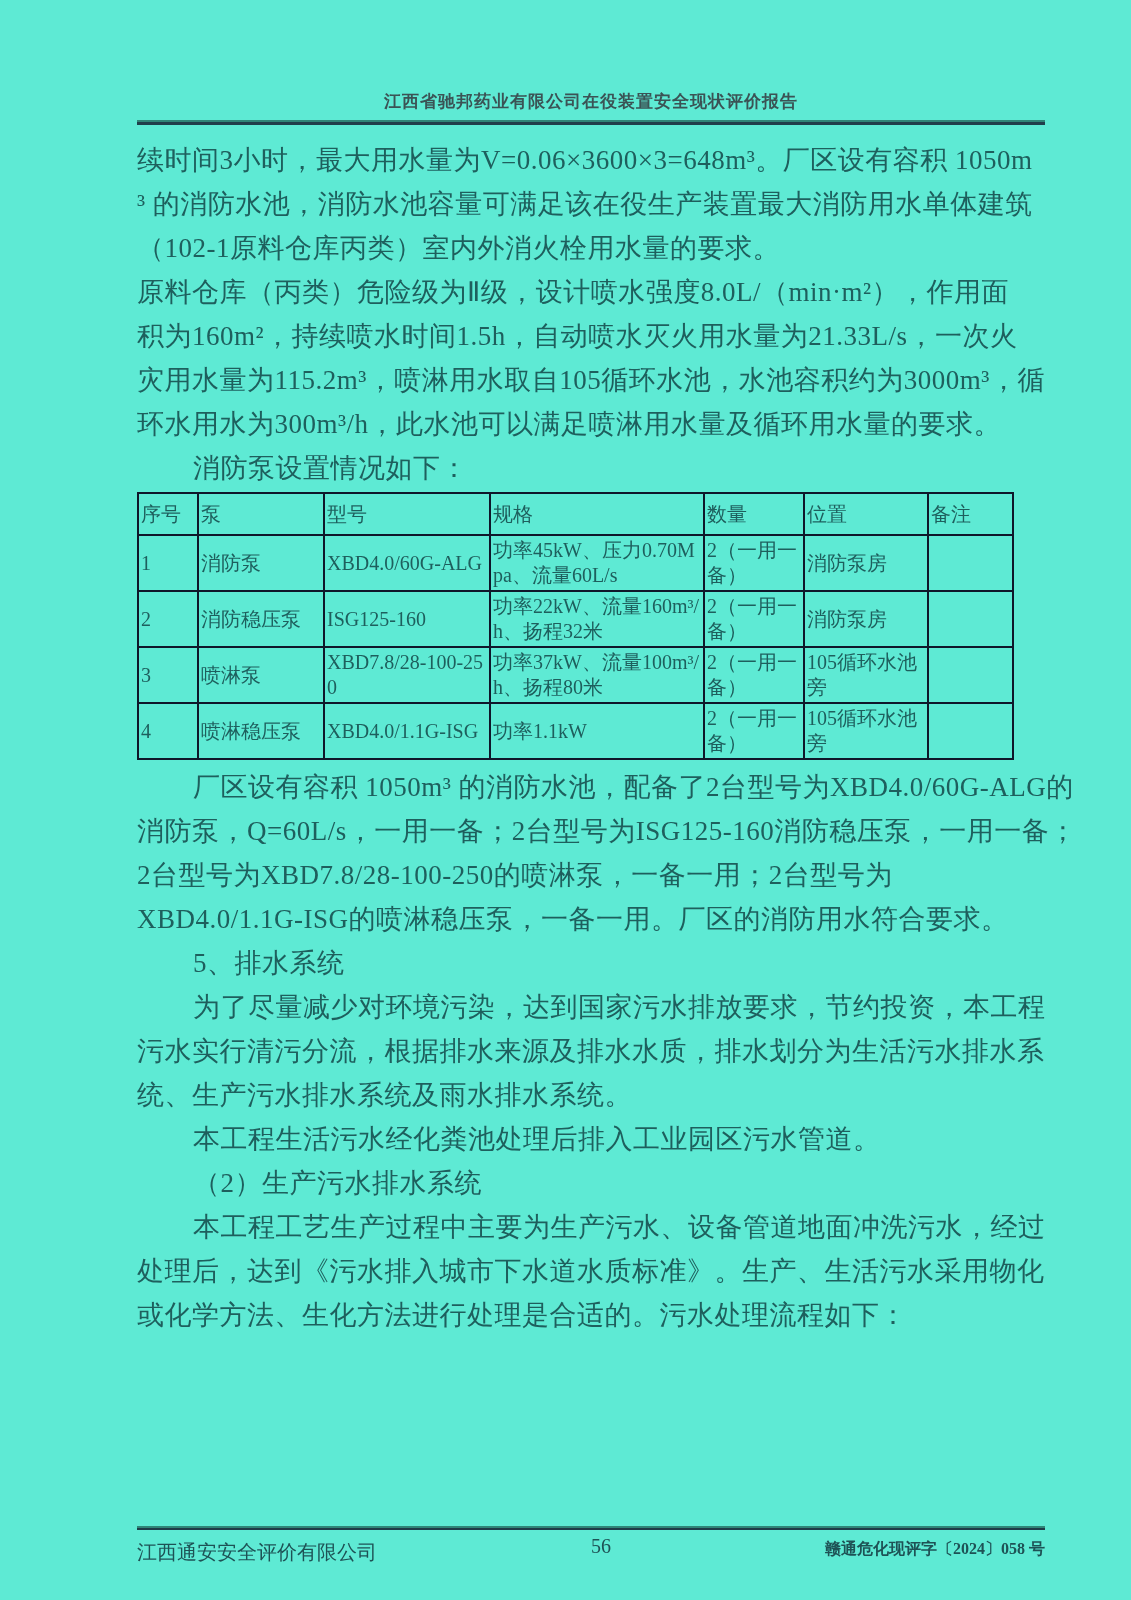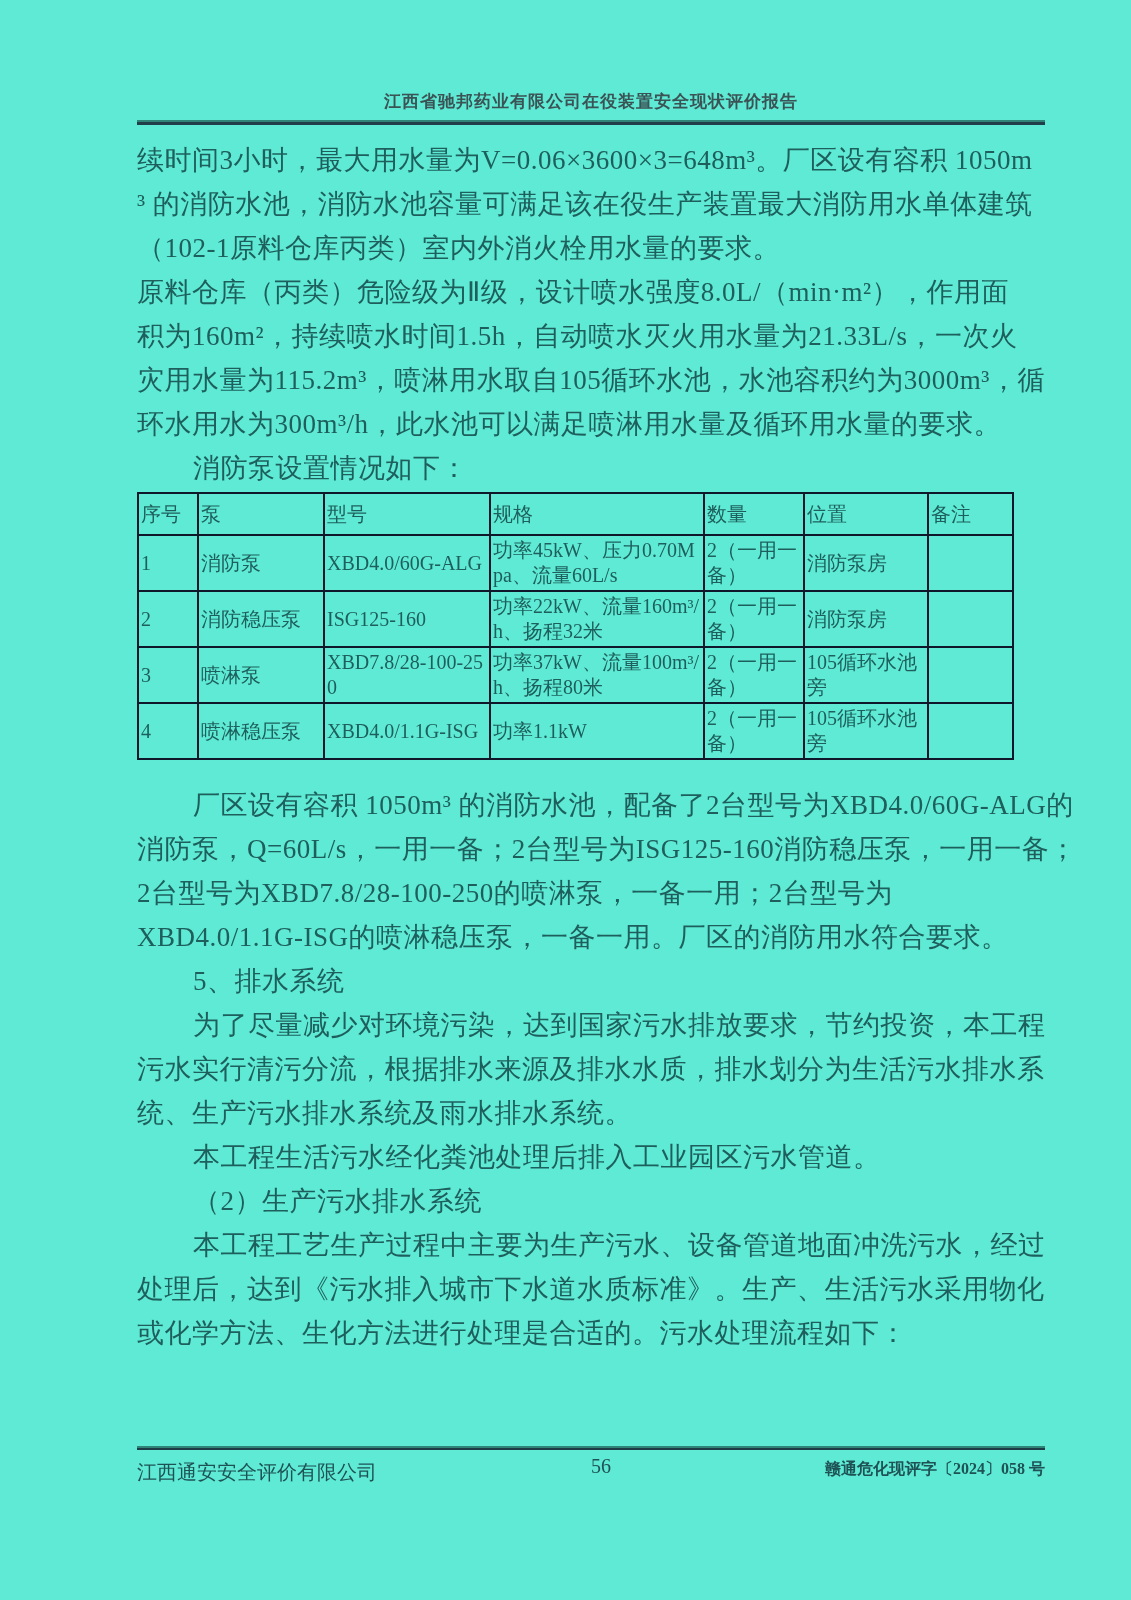--- a/index.html
+++ b/index.html
@@ -47,24 +47,24 @@
     padding:2px 2px;
     text-align:left;
     vertical-align:middle;
     font-weight:normal;
     line-height:25px;
     word-break:break-all;
     overflow:hidden;
   }
   table.pump thead tr{height:42px;}
   table.pump tbody tr{height:56px;}
-  .after-table{margin-top:23px;}
+  .after-table{margin-top:5px;}
   .doc-footer{
     position:absolute;
-    left:137px;right:86px;top:1446px;
+    left:137px;right:86px;top:1526px;
   }
   .footer-rule{height:4px;background:linear-gradient(to bottom,#2f8678 0 40%,#1e3c48 40% 100%);}
   .footer-row{
     margin-top:9px;
     display:flex;
     align-items:flex-start;
     justify-content:space-between;
     color:#1e5255;
   }
   .footer-left{font-size:20px;}

